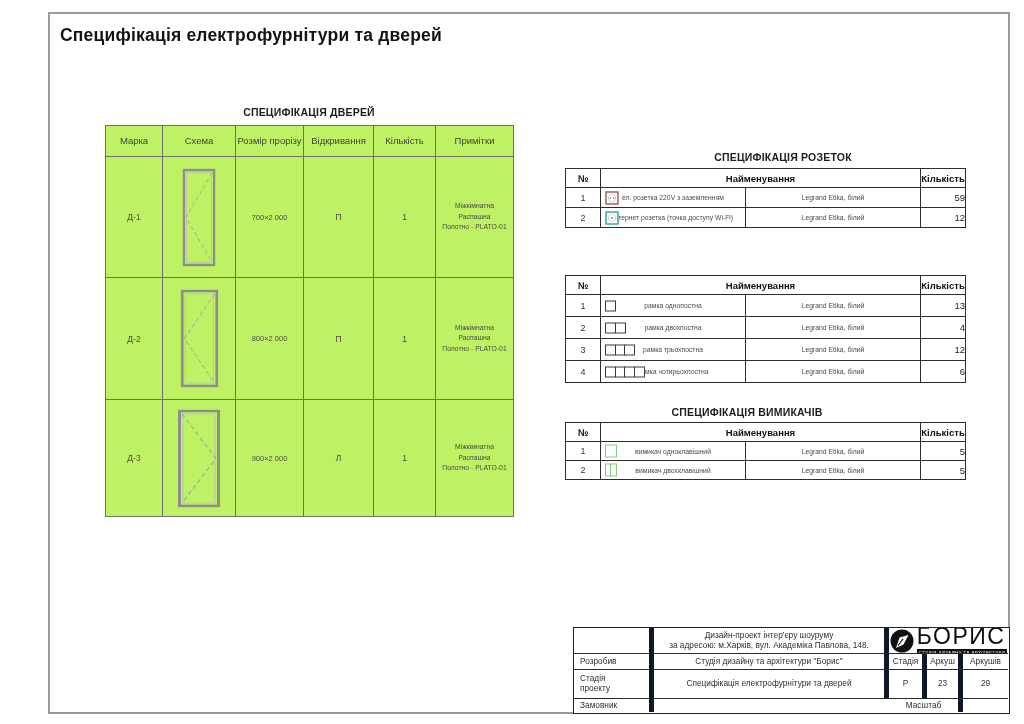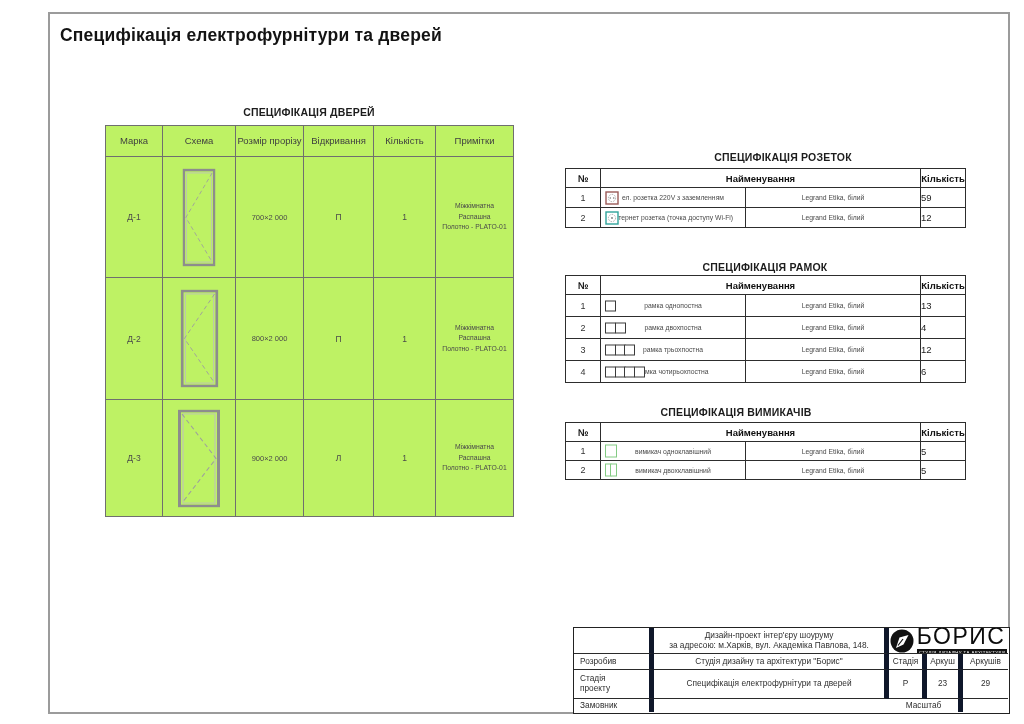--- a/index.html
+++ b/index.html
@@ -16,21 +16,21 @@
     position:absolute; left:60px; top:25px; font-size:17.5px; font-weight:bold;
     color:#131313; letter-spacing:.2px;
   }
   .sec-title {
     position:absolute; font-size:10.5px; font-weight:bold; color:#1c1c1c;
     text-align:center; letter-spacing:.2px;
   }
   #doors-title    { left:105px; width:408px; top:106px; }
   #sockets-title  { left:583px; width:400px; top:151px; }
   #frames-title   { left:565px; width:400px; top:261px; }
-  #switches-title { left:536px; width:400px; top:406px; }
+  #switches-title { left:547px; width:400px; top:406px; }
 
   
   .doors {
     position:absolute; left:105px; top:125px; width:408px;
     border-collapse:collapse; table-layout:fixed; background:#bef264;
   }
   .doors th, .doors td { border:1px solid #6f6f6f; text-align:center; vertical-align:middle; }
   .doors thead tr { height:31px; }
   .doors th { font-weight:normal; font-size:9.5px; color:#3f3f3f; line-height:1.25; }
   tr.drow1 { height:121px; } tr.drow2 { height:122px; } tr.drow3 { height:117px; }
@@ -56,21 +56,21 @@
   #switches-table { top:422px; }
   .spec th, .spec td { border:1px solid #2d2d2d; vertical-align:middle; }
   .spec thead tr { height:19px; }
   .spec th { font-size:9.5px; font-weight:bold; color:#111; text-align:center; }
   #sockets-table tbody tr  { height:20px; }
   #frames-table tbody tr   { height:22px; }
   #switches-table tbody tr { height:19px; }
   .spec .num  { text-align:center; font-size:9px;  color:#333; }
   .spec .name { position:relative; text-align:center; font-size:6.8px; color:#4a4a4a; }
   .spec .brand{ text-align:center; font-size:6.8px; color:#4a4a4a; }
-  .spec .qty  { text-align:left; font-size:9.5px; color:#222; }
+  .spec .qty  { text-align:right; font-size:9.5px; color:#222; }
   .row-icon { position:absolute; left:4px; top:50%; transform:translateY(-50%); line-height:0; }
 
   .frame-icon { display:flex; align-items:center; }
   .fsq { display:block; width:11px; height:11px; border:1.4px solid #3a3a3a; background:#fff; }
   .fsq + .fsq { margin-left:-1.4px; }
 
   .switch-icon { display:flex; width:12px; height:13px; }
   .key { flex:1; border:1.2px solid #83cb83; background:#fff; }
   .key + .key { margin-left:-1.2px; }
 
@@ -229,21 +229,20 @@
             </svg>
           </span>
           <span>інтернет розетка (точка доступу Wi-Fi)</span>
         </td>
         <td class="brand">Legrand Etika, білий</td>
         <td class="qty">12</td>
       </tr>
     </tbody>
   </table>
 
-  <div class="sec-title" id="frames-title">СПЕЦИФІКАЦІЯ РАМОК</div>
   <table class="spec" id="frames-table">
     <colgroup>
         <col style="width:35px">
         <col style="width:145px">
         <col style="width:175px">
         <col style="width:45px">
       </colgroup>
     <thead>
       <tr>
         <th>№</th>

